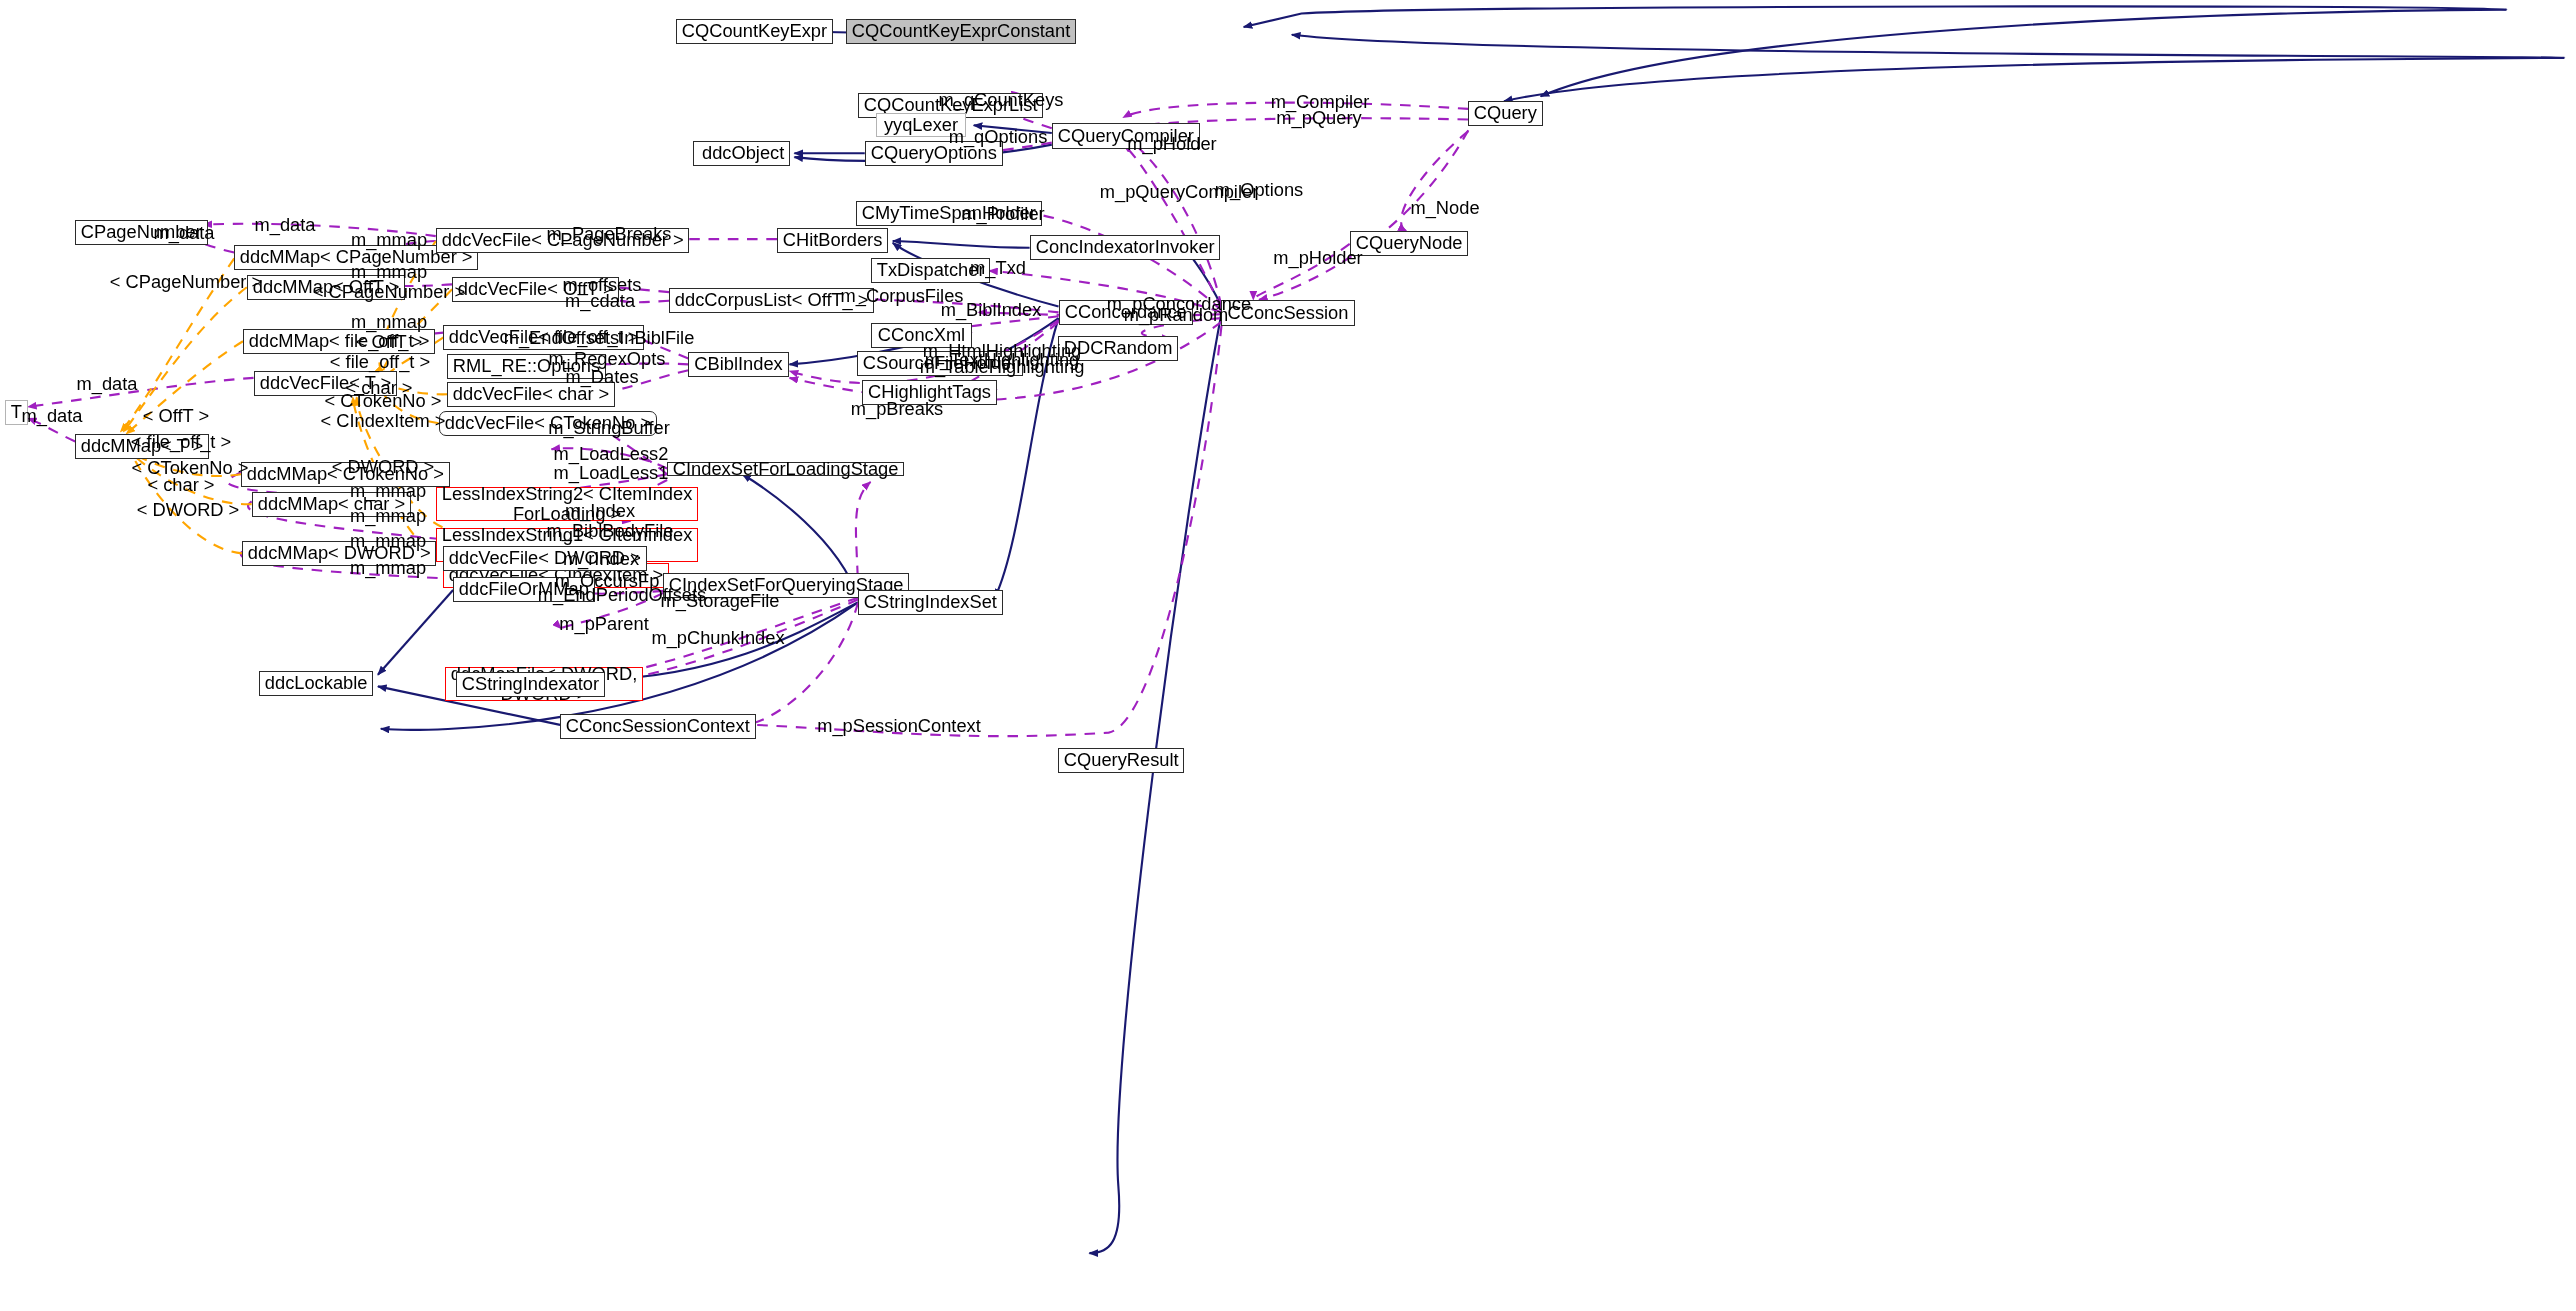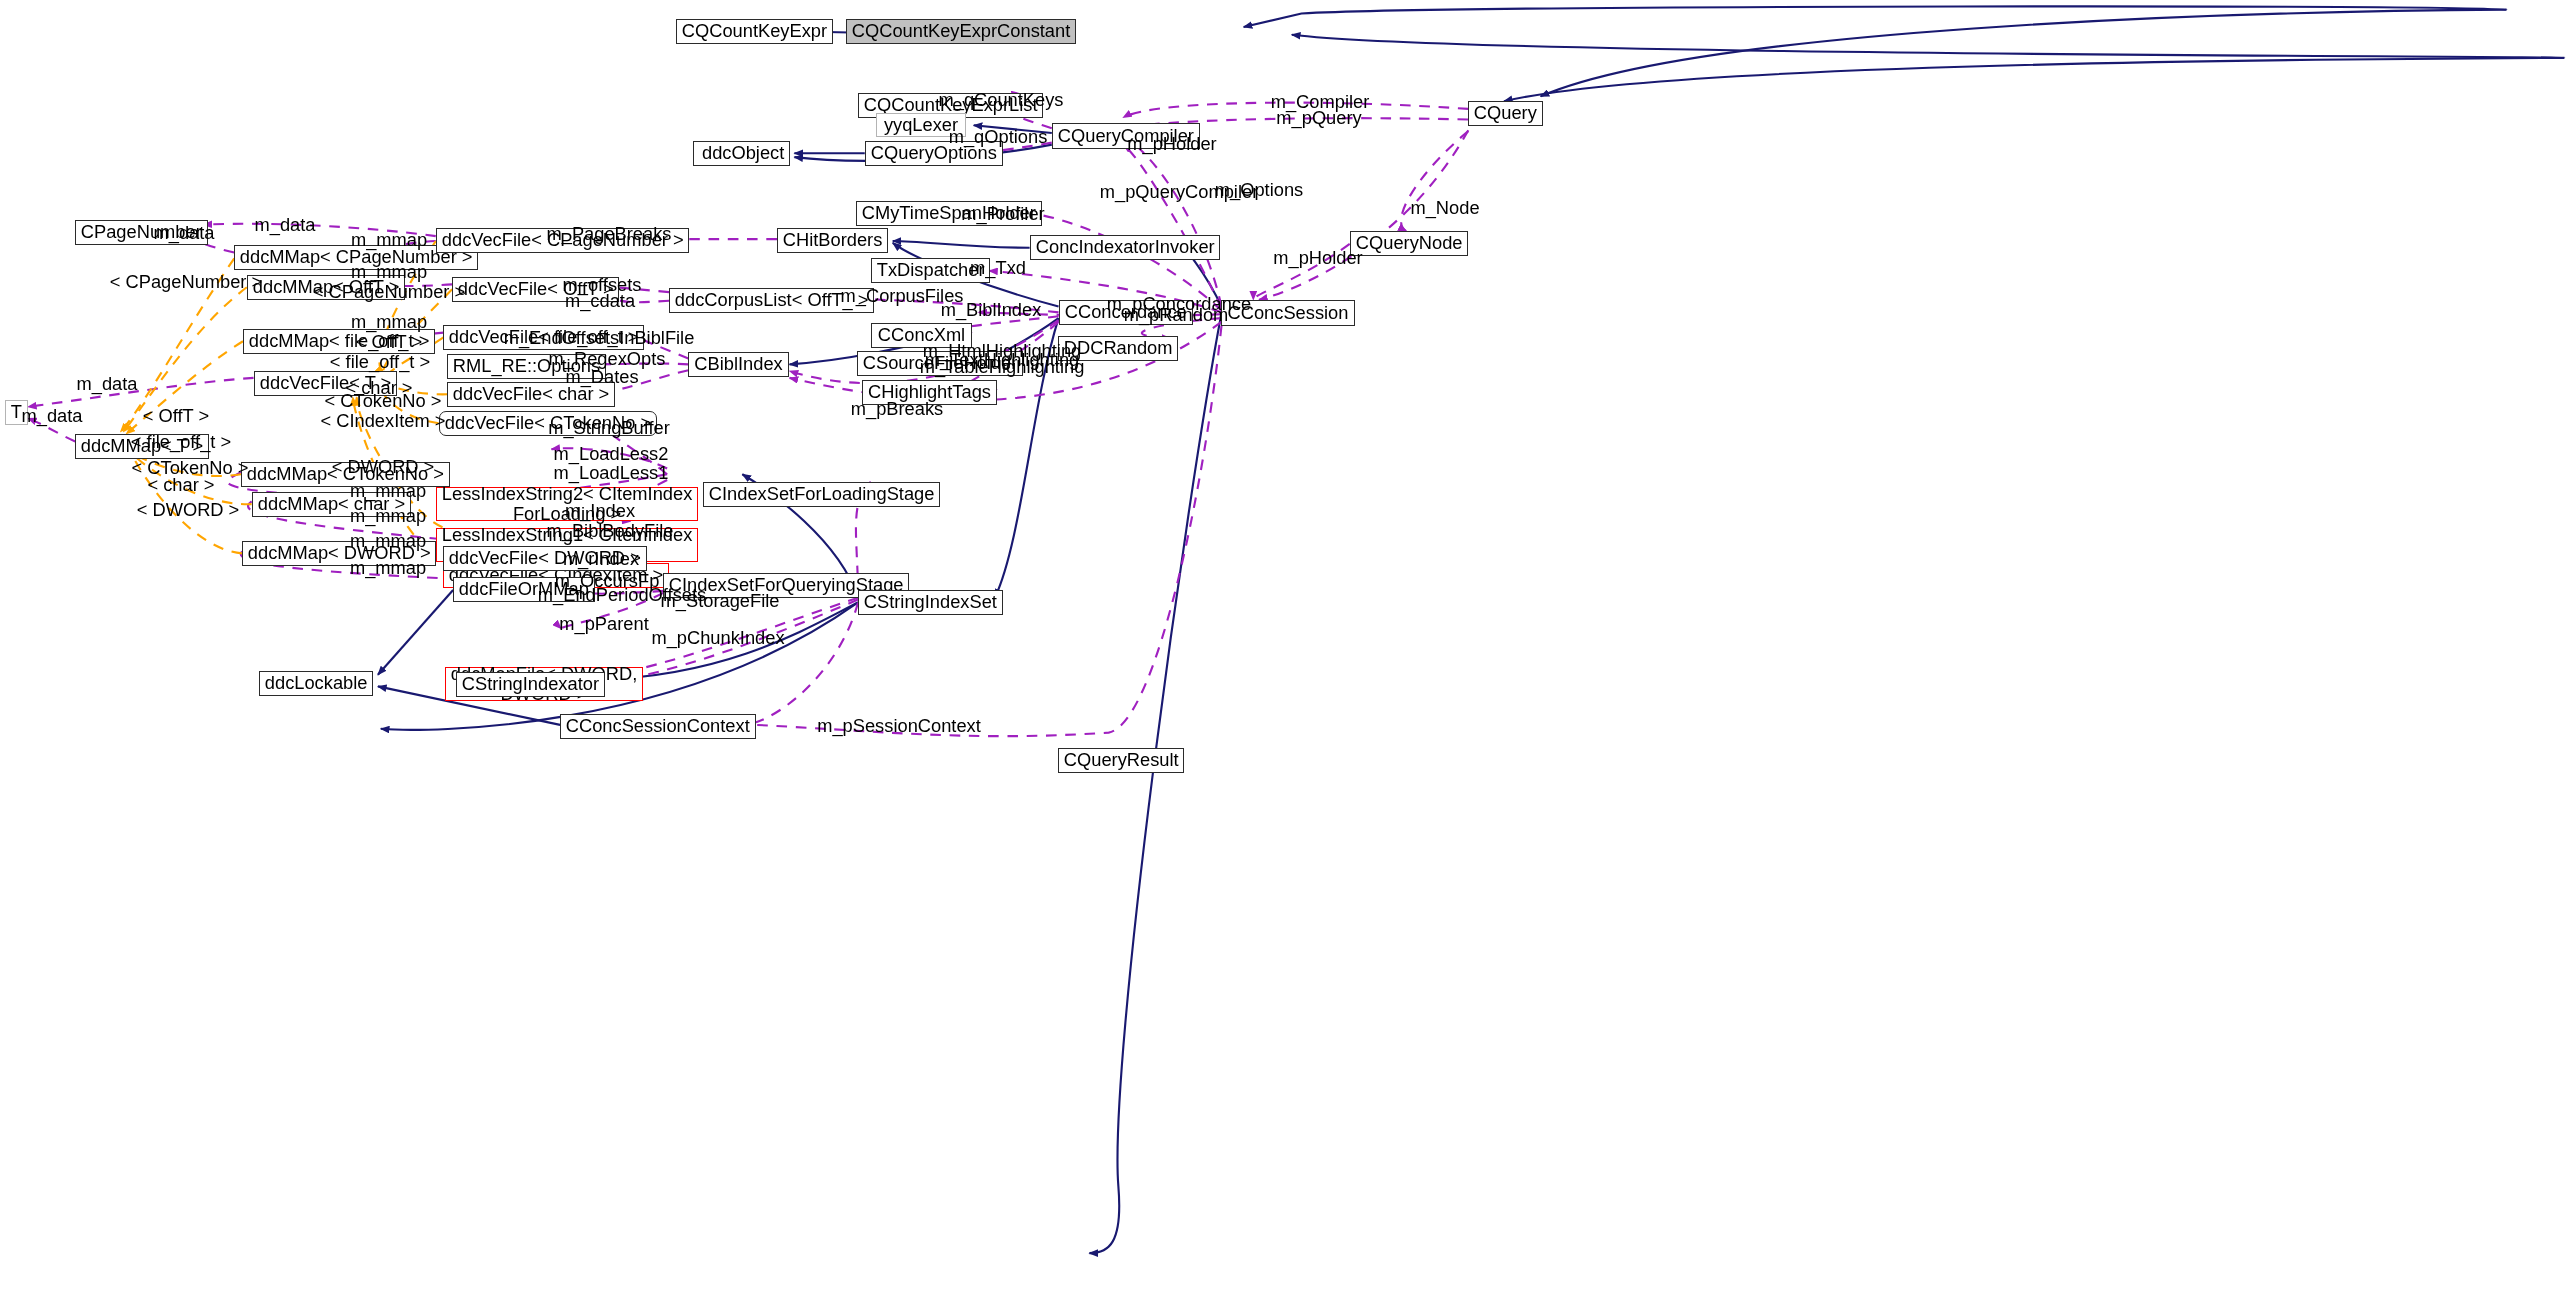--- a/index.html
+++ b/index.html
@@ -158,21 +158,21 @@
       <div class="node" style="left: 254px; top: 371px; min-width: 130px; height: 25px;">ddcVecFile&lt; T &gt;</div>
       <div class="node" style="left: 447px; top: 354px; min-width: 148px; height: 25px;">RML_RE::Options</div>
       <div class="node" style="left: 688px; top: 352px; min-width: 101px; height: 25px;">CBiblIndex</div>
       <div class="node" style="left: 862px; top: 380px; min-width: 135px; height: 25px;">CHighlightTags</div>
       <div class="node faint" style="left: 4.8px; top: 400px; min-width: 23px; height: 25px;">T</div>
       <div class="node" style="left: 447px; top: 382px; min-width: 156px; height: 25px;">ddcVecFile&lt; char &gt;</div>
       <div class="node" style="left: 75px; top: 434px; min-width: 121px; height: 25px;">ddcMMap&lt; T &gt;</div>
       <div class="node" style="left: 439px; top: 411px; min-width: 196px; height: 25px; border-radius: 7px;">ddcVecFile&lt; CTokenNo &gt;</div>
       <div class="node red" style="left: 436px; top: 439px; min-width: 116px; height: 34px;">LessIndexString2&lt; CItemIndex
 ForLoading &gt;</div>
-      <div class="node" style="left: 667px; top: 482px; min-width: 203px; height: 25px; margin-left: 36px;">CIndexSetForLoadingStage</div>
+      <div class="node" style="left: 667px; top: 462px; min-width: 203px; height: 14px;">CIndexSetForLoadingStage</div>
       <div class="node red" style="left: 436px; top: 480px; min-width: 116px; height: 34px;">LessIndexString1&lt; CItemIndex
 ForLoading &gt;</div>
       <div class="node" style="left: 241px; top: 462px; min-width: 187px; height: 25px;">ddcMMap&lt; CTokenNo &gt;</div>
       <div class="node" style="left: 252px; top: 492px; min-width: 148px; height: 25px;">ddcMMap&lt; char &gt;</div>
       <div class="node red" style="left: 443px; top: 515px; min-width: 188px; height: 25px;">ddcVecFile&lt; CIndexItem &gt;</div>
       <div class="node" style="left: 242px; top: 541px; min-width: 171px; height: 25px;">ddcMMap&lt; DWORD &gt;</div>
       <div class="node" style="left: 443px; top: 546px; min-width: 175px; height: 25px;">ddcVecFile&lt; DWORD &gt;</div>
       <div class="node" style="left: 663px; top: 573px; min-width: 211px; height: 25px;">CIndexSetForQueryingStage</div>
       <div class="node" style="left: 453px; top: 577px; min-width: 132px; height: 25px;">ddcFileOrMMap</div>
       <div class="node" style="left: 858px; top: 590px; min-width: 137px; height: 25px;">CStringIndexSet</div>

